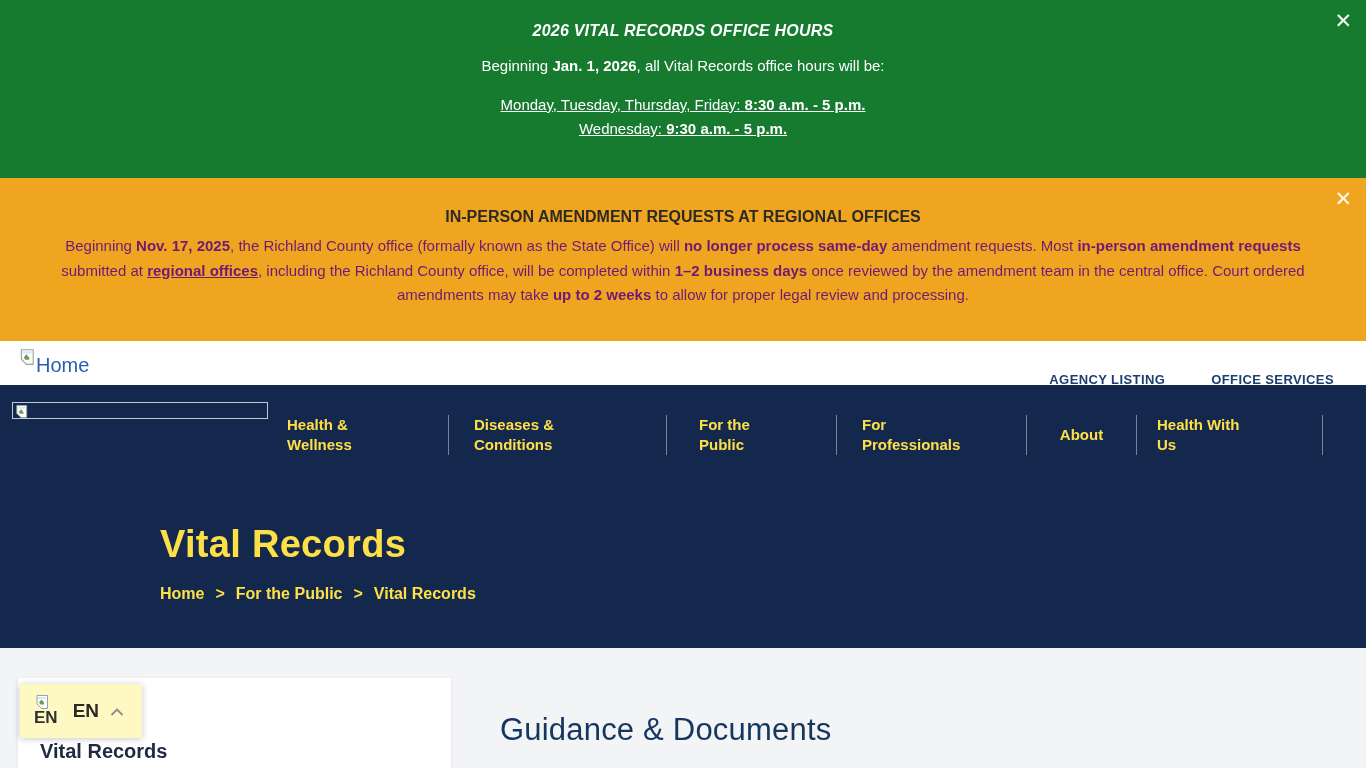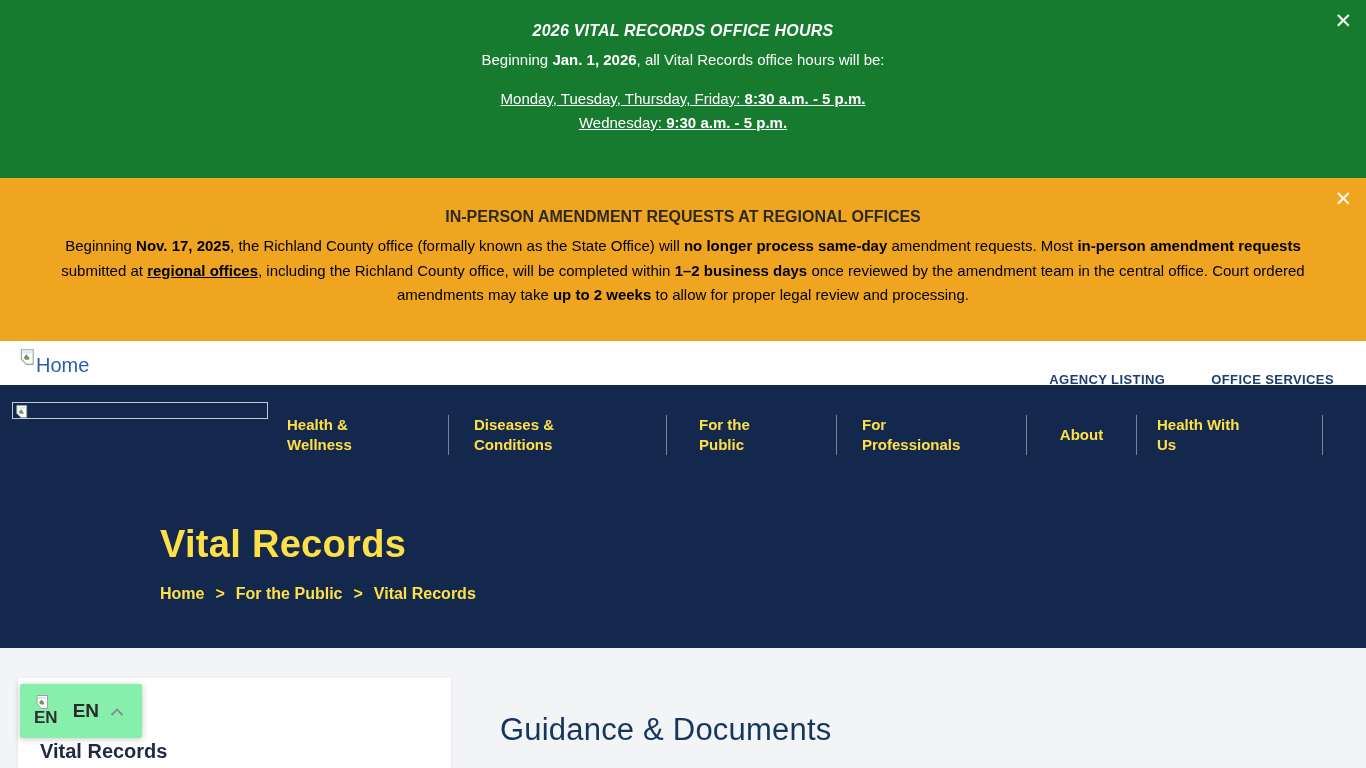--- a/index.html
+++ b/index.html
@@ -8,26 +8,26 @@
     --page-gray:#f2f4f5; --gold:#f0a73c; --dark-text:#272721;
   }
   *{box-sizing:border-box;margin:0;padding:0;}
   html,body{width:1366px;height:768px;overflow:hidden;}
   body{font-family:"Liberation Sans","DejaVu Sans",sans-serif;background:#fff;position:relative;}
 
   
   .banner{position:relative;width:100%;text-align:center;}
   .banner-green{background:var(--green);color:#fff;height:178px;padding-top:22px;}
   .banner-green .banner-title{font-size:16px;font-weight:700;letter-spacing:.2px;font-style:italic;}
-  .banner-green p{font-size:15px;margin-top:11px;}
+  .banner-green p{font-size:15px;margin-top:17px;}
   .banner-green .hours-block{margin-top:19px;line-height:24px;text-decoration:underline;}
   .banner-green .hours-block p{margin-top:0;}
   .banner-orange{background:var(--orange);color:var(--dark-text);height:163px;padding:30px 40px 0;}
   .banner-orange .banner-title{font-size:16px;font-weight:700;color:#2b2b24;}
-  .banner-orange .banner-body{font-size:15px;line-height:24.5px;margin:8px auto 0;max-width:1310px;color:#000000;text-align:center;}
+  .banner-orange .banner-body{font-size:15px;line-height:24.5px;margin:8px auto 0;max-width:1310px;color:#701a75;text-align:center;}
   .seg-link{font-weight:700;text-decoration:underline;cursor:pointer;}
   .banner-close{position:absolute;top:10px;right:14px;background:none;border:none;color:#fdfaef;
     font-size:21px;line-height:1;cursor:pointer;font-family:inherit;}
   .banner-green .banner-close{color:#f4fbf4;}
 
   
   .utility-bar{height:44px;background:#fff;display:flex;align-items:center;justify-content:space-between;
     padding:0 32px 0 18px;}
   .home-link{display:flex;align-items:flex-start;color:var(--link-blue);font-size:20px;text-decoration:none;cursor:pointer;}
   .home-link .broken-icon{margin-top:-3px;}
@@ -53,21 +53,21 @@
   .hero{padding:68px 0 0 160px;}
   .hero h1{font-size:38px;font-weight:700;letter-spacing:.3px;}
   .breadcrumb{margin-top:19px;font-size:16px;font-weight:700;display:flex;gap:11px;align-items:center;}
   .breadcrumb .crumb{cursor:pointer;}
   .breadcrumb .crumb-current{cursor:default;}
 
   
   .content{background:var(--page-gray);height:120px;position:relative;}
   .sidebar-panel{position:absolute;left:18px;top:30px;width:433px;height:120px;background:#fff;
     box-shadow:0 1px 4px rgba(0,0,0,.08);}
-  .lang-widget{position:absolute;left:2px;top:6px;width:122px;height:54px;background:#86efac;
+  .lang-widget{position:absolute;left:2px;top:6px;width:122px;height:54px;background:#fef9c3;
     box-shadow:0 1px 7px rgba(0,0,0,.22);border-radius:2px;display:flex;align-items:center;
     padding:0 10px 0 14px;cursor:pointer;}
   .lang-alt{display:flex;flex-direction:column;align-items:flex-start;color:#3a3a3a;}
   .lang-alt .alt-text{font-size:17px;font-weight:700;margin-top:-2px;color:#2f2f2f;}
   .lang-label{font-size:19px;font-weight:700;color:#2a2a2a;margin-left:15px;}
   .lang-caret{margin-left:11px;margin-top:2px;}
   .sidebar-title{margin:62px 0 0 22px;font-size:20px;font-weight:700;color:#1e2a44;}
   .main-area{position:absolute;left:500px;top:64px;}
   .main-area h1{font-size:31px;font-weight:400;color:var(--heading-navy);letter-spacing:.2px;}
 

